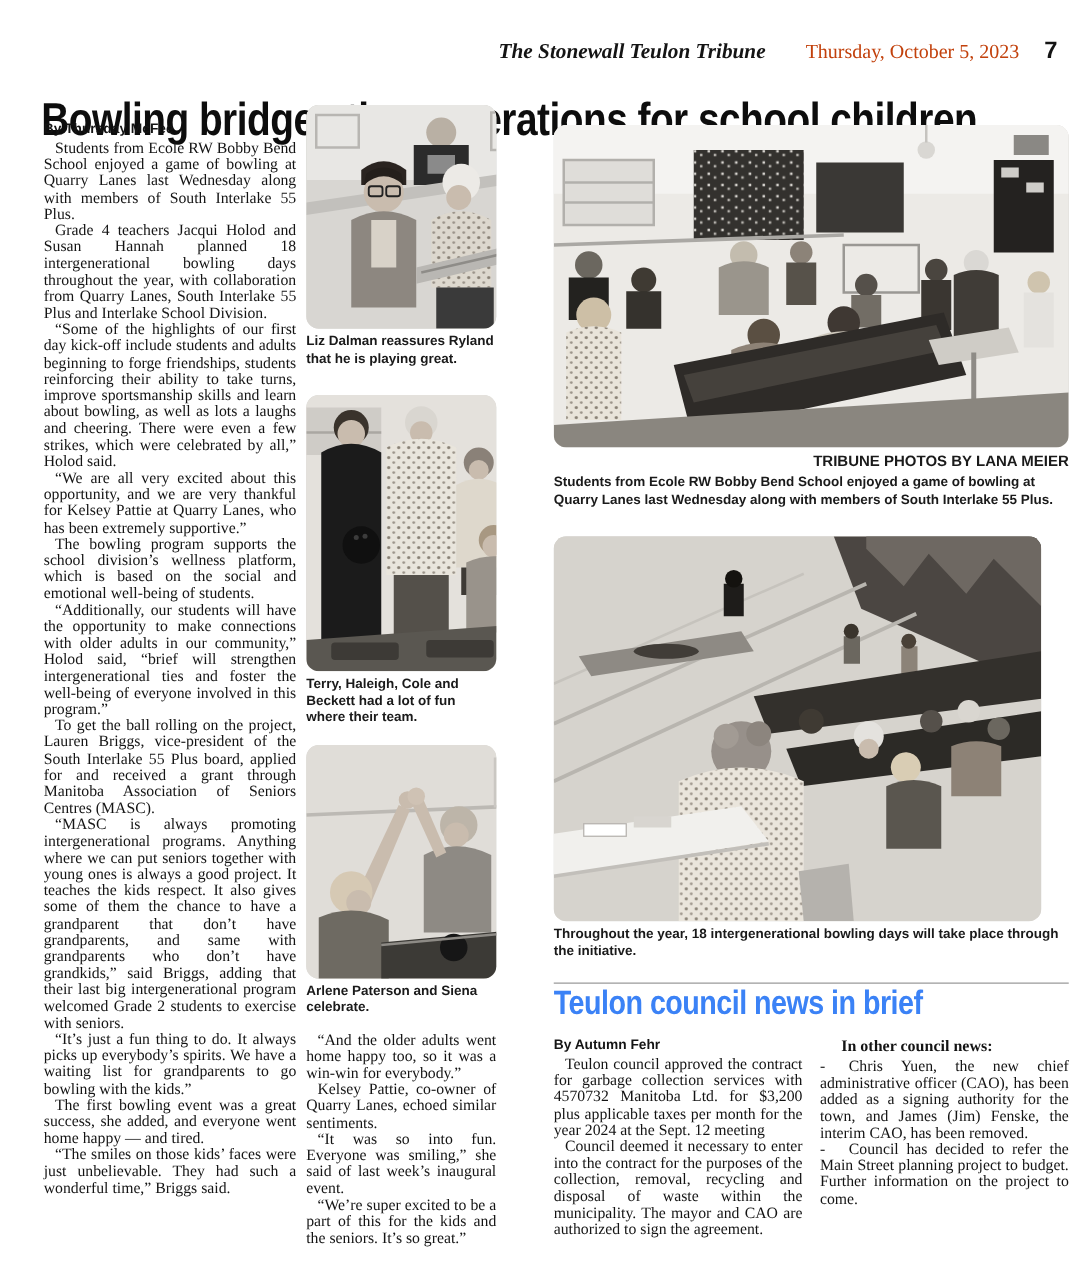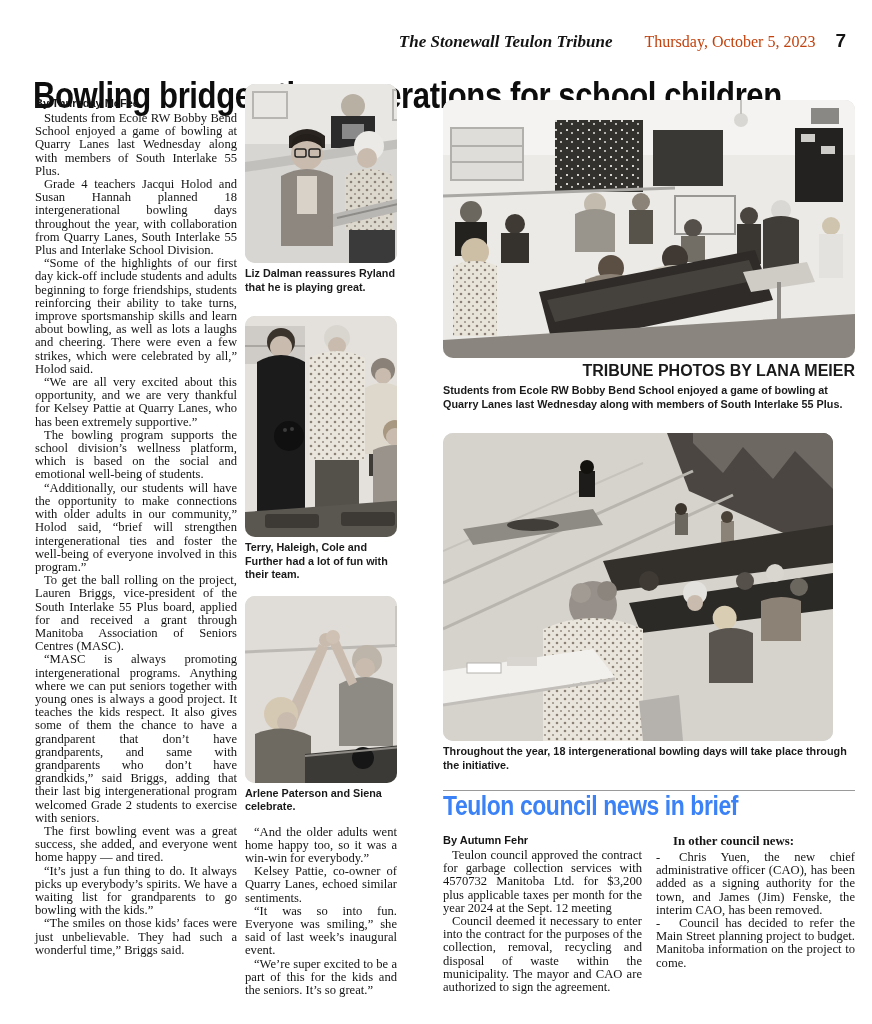--- a/index.html
+++ b/index.html
@@ -24,21 +24,21 @@
   .col3{position:absolute;left:443px;top:100px;width:412px;}
   .byline{font-family:"Liberation Sans",sans-serif;font-weight:bold;font-size:11px;margin:0 0 3px 0;}
   .para{font-size:12.6px;line-height:13.2px;text-align:justify;text-indent:9px;margin:0;
         hyphens:auto;-webkit-hyphens:auto;}
   .no-indent{text-indent:0;}
   
   .photo{display:block;border-radius:10px;overflow:hidden;background:#d8d6d2;line-height:0;}
   .photo svg{display:block;}
   .caption{font-family:"Liberation Sans",sans-serif;font-weight:bold;font-size:10.8px;
            line-height:13.5px;margin:4px 0 0 0;color:#1a1a1a;}
-  .credit{font-family:"Liberation Sans",sans-serif;font-weight:bold;font-size:16px;
+  .credit{font-family:"Liberation Sans",sans-serif;font-weight:bold;font-size:12px;
           text-align:right;margin:4px 0 1px 0;color:#1a1a1a;}
   .gap1{margin-top:22px;} .gap2{margin-top:14px;} .gap3{margin-top:12px;}
   .divider{border:none;border-top:1.5px solid #9a9a9a;margin:18px 0 0 0;}
   .council-cols{display:flex;gap:14px;margin-top:2px;}
   .ccol{width:199px;}
   .subhead{font-size:12.8px;font-weight:bold;margin:0 0 2px 17px;}
 </style>
 </head>
 <body>
 
@@ -69,22 +69,22 @@
     <p class="byline">By Thursday McFee</p>
     <div>
         <p class="para">Students from Ecole RW Bobby Bend School enjoyed a game of bowling at Quarry Lanes last Wednesday along with members of South Interlake 55 Plus.</p>
         <p class="para">Grade 4 teachers Jacqui Holod and Susan Hannah planned 18 intergenerational bowling days throughout the year, with collaboration from Quarry Lanes, South Interlake 55 Plus and Interlake School Division.</p>
         <p class="para">“Some of the highlights of our first day kick-off include students and adults beginning to forge friendships, students reinforcing their ability to take turns, improve sportsmanship skills and learn about bowling, as well as lots a laughs and cheering. There were even a few strikes, which were celebrated by all,” Holod said.</p>
         <p class="para">“We are all very excited about this opportunity, and we are very thankful for Kelsey Pattie at Quarry Lanes, who has been extremely supportive.”</p>
         <p class="para">The bowling program supports the school division’s wellness platform, which is based on the social and emotional well-being of students.</p>
         <p class="para">“Additionally, our students will have the opportunity to make connections with older adults in our community,” Holod said, “brief will strengthen intergenerational ties and foster the well-being of everyone involved in this program.”</p>
         <p class="para">To get the ball rolling on the project, Lauren Briggs, vice-president of the South Interlake 55 Plus board, applied for and received a grant through Manitoba Association of Seniors Centres (MASC).</p>
         <p class="para">“MASC is always promoting intergenerational programs. Anything where we can put seniors together with young ones is always a good project. It teaches the kids respect. It also gives some of them the chance to have a grandparent that don’t have grandparents, and same with grandparents who don’t have grandkids,” said Briggs, adding that their last big intergenerational program welcomed Grade 2 students to exercise with seniors.</p>
+        <p class="para">“It’s just a fun thing to do. It always picks up everybody’s spirits. We have a waiting list for grandparents to go bowling with the kids.”</p>
         <p class="para">The first bowling event was a great success, she added, and everyone went home happy — and tired.</p>
-        <p class="para">“It’s just a fun thing to do. It always picks up everybody’s spirits. We have a waiting list for grandparents to go bowling with the kids.”</p>
         <p class="para">“The smiles on those kids’ faces were just unbelievable. They had such a wonderful time,” Briggs said.</p>
       </div>
   </div>
 
   <div class="col2">
     <div class="photo">
       <svg viewBox="0 0 190 179" width="190" height="179">
         <rect width="190" height="179" fill="#d8d6d2"></rect>
         <rect width="190" height="60" fill="#e8e7e4"></rect>
         <rect x="8" y="8" width="34" height="26" fill="none" stroke="#b8b6b2" stroke-width="2"></rect>
@@ -134,21 +134,21 @@
         <path d="M120 72 q18 -10 36 0 v66 h-36 z" fill="#ded8cc"></path>
         <rect x="124" y="138" width="28" height="22" fill="#3e3a35"></rect>
         <circle cx="150" cy="116" r="12" fill="#a89882"></circle>
         <circle cx="150" cy="121" r="9" fill="#c9bcae"></circle>
         <path d="M128 134 q22 -10 44 0 v56 h-44 z" fill="#99938b"></path>
         <polygon points="0,196 190,182 190,221 0,221" fill="#5a5751"></polygon>
         <rect x="20" y="198" width="54" height="14" rx="3" fill="#3d3a36"></rect>
         <rect x="96" y="196" width="54" height="14" rx="3" fill="#3d3a36"></rect>
       </svg>
     </div>
-    <p class="caption">Terry, Haleigh, Cole and Further had a lot of fun with their team.</p>
+    <p class="caption">Terry, Haleigh, Cole and Beckett had a lot of fun where their team.</p>
 
     <div class="photo gap2">
       <svg viewBox="0 0 190 187" width="190" height="187">
         <rect width="190" height="187" fill="#e0ddd8"></rect>
         <line x1="0" y1="56" x2="190" y2="48" stroke="#bcb9b4" stroke-width="3"></line>
         <rect x="150" y="10" width="34" height="40" fill="#cac7c2"></rect>
         <circle cx="122" cy="64" r="15" fill="#bdb5a9"></circle>
         <circle cx="120" cy="72" r="10" fill="#c9bcae"></circle>
         <path d="M94 88 q26 -14 54 0 v62 h-54 z" fill="#8e8a84"></path>
         <path d="M104 90 L84 46 l9 -4 L112 86 z" fill="#c9bcae"></path>
@@ -275,19 +275,19 @@
         <p class="byline">By Autumn Fehr</p>
         <div>
             <p class="para">Teulon council approved the contract for garbage collection services with 4570732 Manitoba Ltd. for $3,200 plus applicable taxes per month for the year 2024 at the Sept. 12 meeting</p>
             <p class="para">Council deemed it necessary to enter into the contract for the purposes of the collection, removal, recycling and disposal of waste within the municipality. The mayor and CAO are authorized to sign the agreement.</p>
           </div>
       </div>
       <div class="ccol">
         <p class="subhead">In other council news:</p>
         <div>
             <p class="para no-indent">-  Chris Yuen, the new chief administrative officer (CAO), has been added as a signing authority for the town, and James (Jim) Fenske, the interim CAO, has been removed.</p>
-            <p class="para no-indent">-  Council has decided to refer the Main Street planning project to budget. Manitoba information on the project to come.</p>
+            <p class="para no-indent">-  Council has decided to refer the Main Street planning project to budget. Further information on the project to come.</p>
           </div>
       </div>
     </div>
   </div>
 
 </div>
 
 </body></html>

